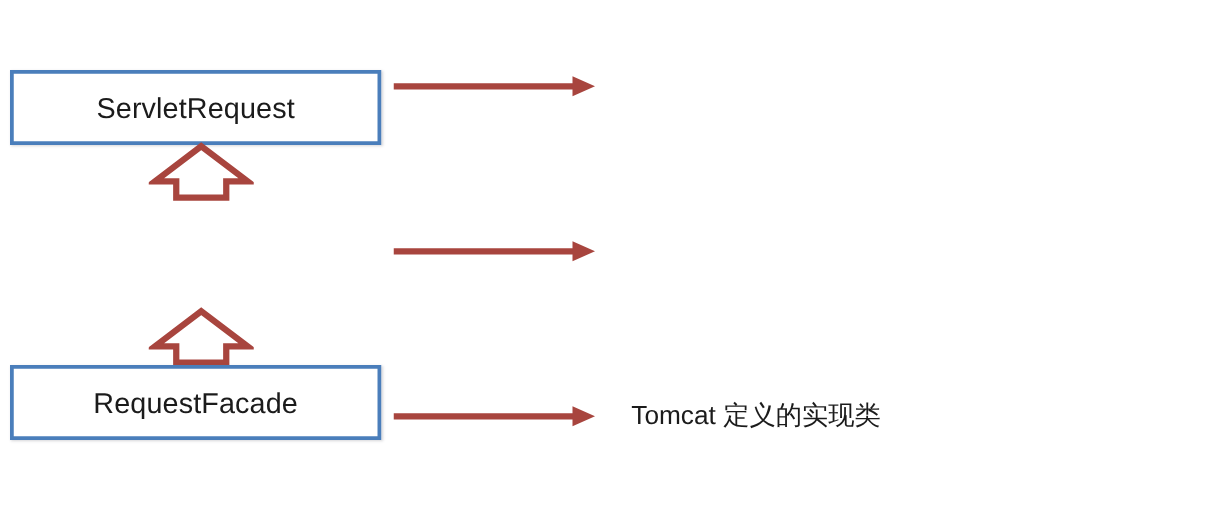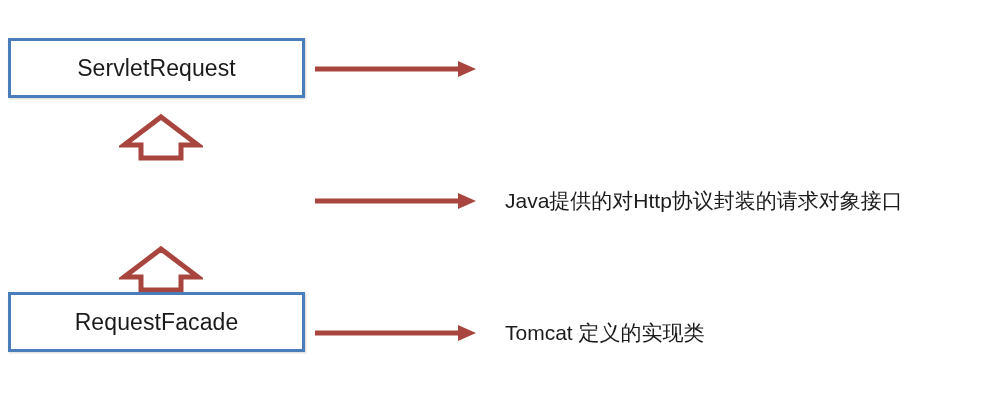--- a/index.html
+++ b/index.html
@@ -39,21 +39,21 @@
     box-shadow: 1px 1px 2px rgba(120,120,130,0.30);
   }
   .class-box .box-label {
     font-size: 23px;
     line-height: 1;
     color: #1b1b1b;
     letter-spacing: 0.1px;
     white-space: nowrap;
   }
 
-  #box-servlet-request   { top: 38px; }
+  #box-servlet-request   { top: 56px; }
   #box-http-servlet-req  { top: 170px; }
   #box-request-facade    { top: 292px; }
 
   
   .up-arrow {
     position: absolute;
     left: 119px;
     width: 84px;
     height: 50px;
   }
@@ -125,17 +125,16 @@
   </div>
 
   <div class="h-arrow" id="h-arrow-3">
     <svg viewBox="0 0 168 22" width="168" height="22" aria-hidden="true">
       <line x1="3" y1="11" x2="148" y2="11" stroke="#a8453e" stroke-width="5"></line>
       <polygon points="146,3 164,11 146,19" fill="#a8453e"></polygon>
     </svg>
   </div>
 
 
-  <div class="annotation" id="annotation-2">Java提供的对Http协议封装的请求对象接口</div>
 
   <div class="annotation" id="annotation-3">Tomcat 定义的实现类</div>
 
 </div>
 
 </body></html>

